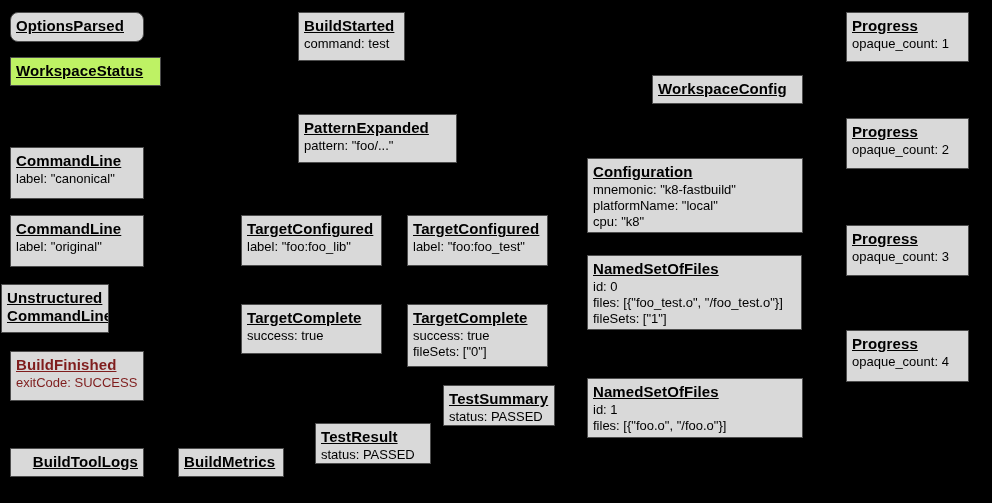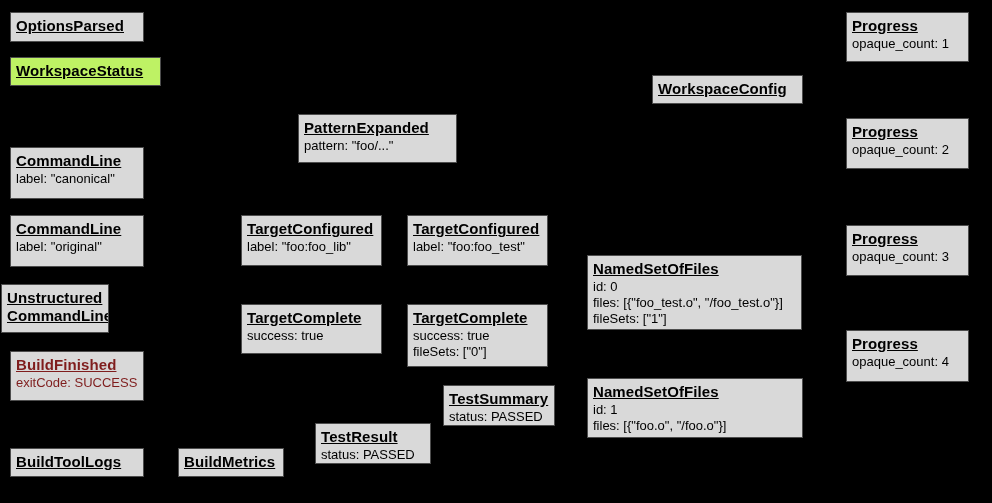--- a/index.html
+++ b/index.html
@@ -40,23 +40,29 @@
     margin-top: 1px;
   }
   .node-attr-line {
     white-space: nowrap;
   }
 </style>
 </head>
 <body>
 
 <div class="canvas" id="canvas" style="background: rgb(0, 0, 0);">
-    <div class="node" style="left: 10px; top: 12px; width: 134px; height: 30px; background: rgb(217, 217, 217); border-color: rgb(77, 77, 77); color: rgb(0, 0, 0);">
+    <div class="node" style="left: 10px; top: 12px; width: 134px; height: 30px; background: rgb(217, 217, 217); border-color: rgb(77, 77, 77); color: rgb(0, 0, 0); border-radius: 8px;">
     <div class="node-title">OptionsParsed</div>
 
+  </div>
+    <div class="node" style="left: 298px; top: 12px; width: 107px; height: 49px; background: rgb(217, 217, 217); border-color: rgb(77, 77, 77); color: rgb(0, 0, 0);">
+    <div class="node-title">BuildStarted</div>
+    <div class="node-attrs">
+        <div class="node-attr-line">command: test</div>
+      </div>
   </div>
     <div class="node" style="left: 846px; top: 12px; width: 123px; height: 50px; background: rgb(217, 217, 217); border-color: rgb(77, 77, 77); color: rgb(0, 0, 0);">
     <div class="node-title">Progress</div>
     <div class="node-attrs">
         <div class="node-attr-line">opaque_count: 1</div>
       </div>
   </div>
     <div class="node" style="left: 10px; top: 57px; width: 151px; height: 29px; background: #bef264; border-color: rgb(77, 77, 77); color: rgb(0, 0, 0);">
     <div class="node-title">WorkspaceStatus</div>
 
@@ -74,20 +80,28 @@
     <div class="node" style="left: 846px; top: 118px; width: 123px; height: 51px; background: rgb(217, 217, 217); border-color: rgb(77, 77, 77); color: rgb(0, 0, 0);">
     <div class="node-title">Progress</div>
     <div class="node-attrs">
         <div class="node-attr-line">opaque_count: 2</div>
       </div>
   </div>
     <div class="node" style="left: 10px; top: 147px; width: 134px; height: 52px; background: rgb(217, 217, 217); border-color: rgb(77, 77, 77); color: rgb(0, 0, 0);">
     <div class="node-title">CommandLine</div>
     <div class="node-attrs">
         <div class="node-attr-line">label: "canonical"</div>
+      </div>
+  </div>
+    <div class="node" style="left: 587px; top: 158px; width: 216px; height: 75px; background: rgb(217, 217, 217); border-color: rgb(77, 77, 77); color: rgb(0, 0, 0);">
+    <div class="node-title">Configuration</div>
+    <div class="node-attrs">
+        <div class="node-attr-line">mnemonic: "k8-fastbuild"</div>
+        <div class="node-attr-line">platformName: "local"</div>
+        <div class="node-attr-line">cpu: "k8"</div>
       </div>
   </div>
     <div class="node" style="left: 10px; top: 215px; width: 134px; height: 52px; background: rgb(217, 217, 217); border-color: rgb(77, 77, 77); color: rgb(0, 0, 0);">
     <div class="node-title">CommandLine</div>
     <div class="node-attrs">
         <div class="node-attr-line">label: "original"</div>
       </div>
   </div>
     <div class="node" style="left: 241px; top: 215px; width: 141px; height: 51px; background: rgb(217, 217, 217); border-color: rgb(77, 77, 77); color: rgb(0, 0, 0);">
     <div class="node-title">TargetConfigured</div>
@@ -158,21 +172,21 @@
         <div class="node-attr-line">status: PASSED</div>
         <div class="node-attr-line">runs: 6</div>
       </div>
   </div>
     <div class="node" style="left: 315px; top: 423px; width: 116px; height: 41px; background: rgb(217, 217, 217); border-color: rgb(77, 77, 77); color: rgb(0, 0, 0);">
     <div class="node-title">TestResult</div>
     <div class="node-attrs">
         <div class="node-attr-line">status: PASSED</div>
       </div>
   </div>
-    <div class="node" style="left: 10px; top: 448px; width: 134px; height: 29px; background: rgb(217, 217, 217); border-color: rgb(77, 77, 77); color: rgb(0, 0, 0);">
+    <div class="node" style="left: 10px; top: 448px; width: 134px; height: 29px; background: rgb(217, 217, 217); border-color: rgb(77, 77, 77); color: rgb(0, 0, 0); text-align: right;">
     <div class="node-title">BuildToolLogs</div>
 
   </div>
     <div class="node" style="left: 178px; top: 448px; width: 106px; height: 29px; background: rgb(217, 217, 217); border-color: rgb(77, 77, 77); color: rgb(0, 0, 0);">
     <div class="node-title">BuildMetrics</div>
 
   </div>
   </div>
 
 </body></html>

